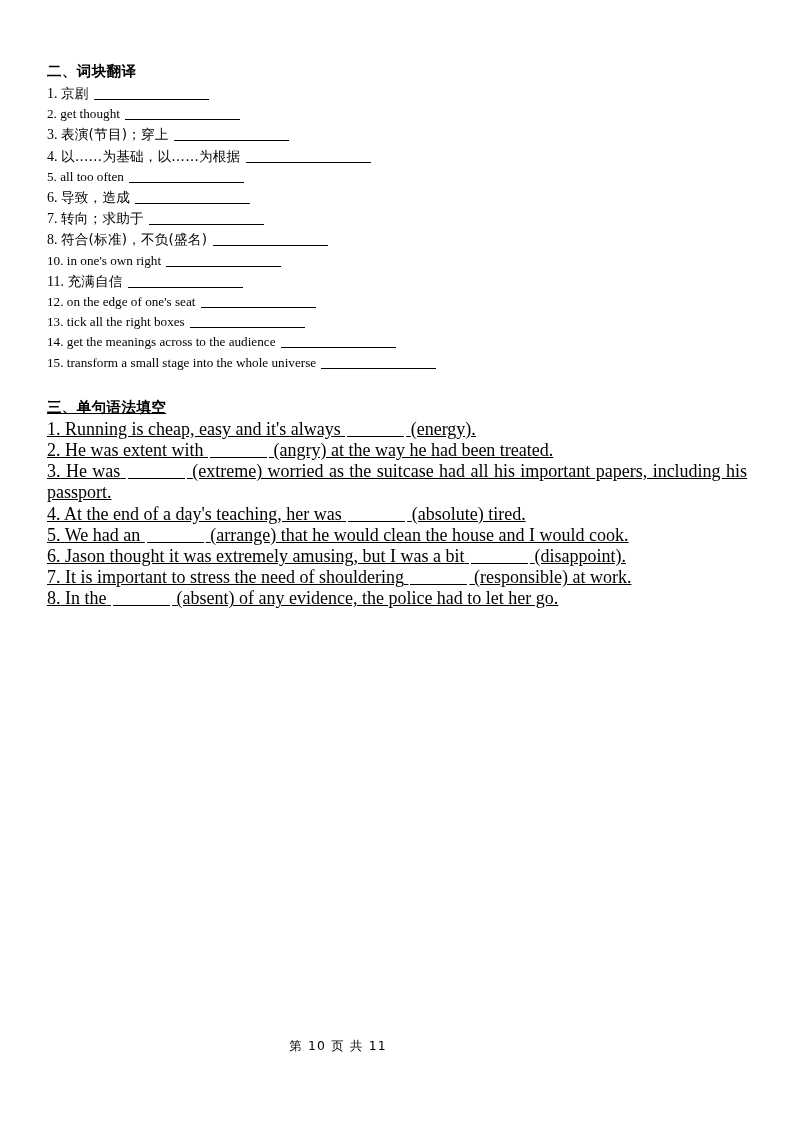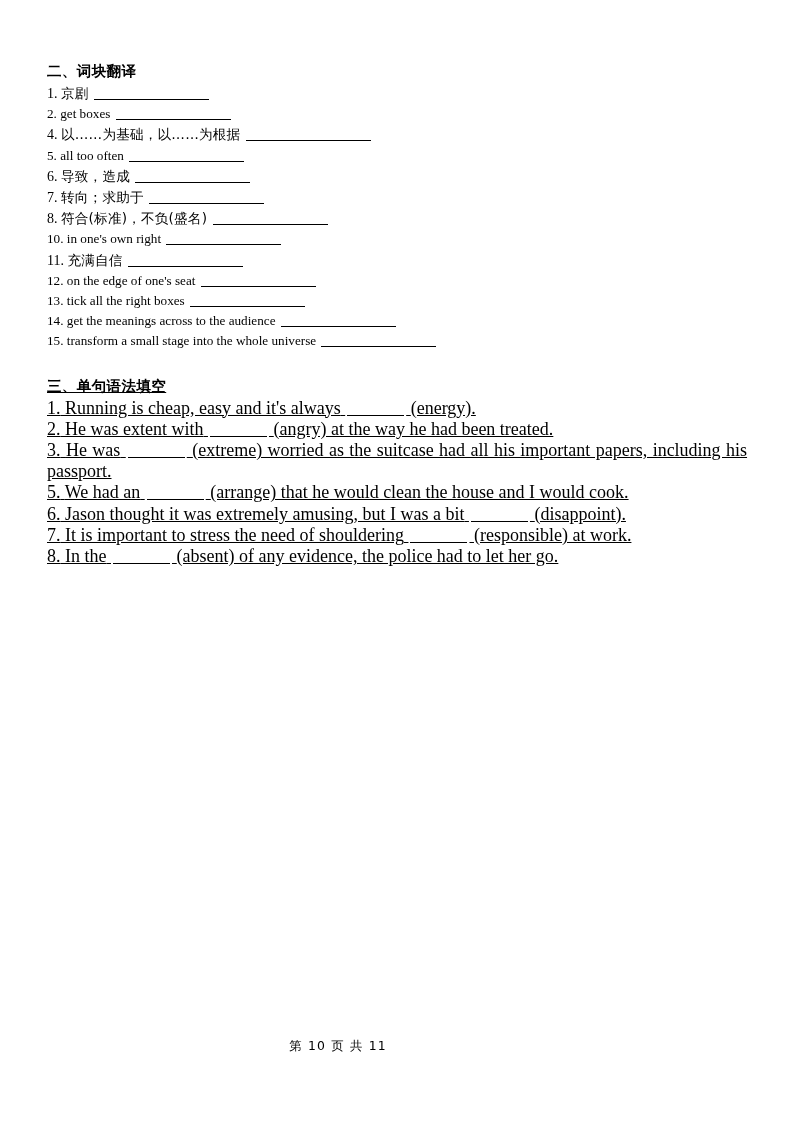--- a/index.html
+++ b/index.html
@@ -105,21 +105,22 @@
 </head>
 <body>
 
 <div class="page">
 
   <div class="sec2">
     <div class="section-heading">二、词块翻译</div>
 
     <div id="sec2-list">
         <div class="qline cjk"><span class="num">1.</span> <span class="txt">京剧</span> <span class="blank w-long"></span></div>
-        <div class="qline"><span class="num">2.</span> <span class="txt">get boxes</span> <span class="blank w-long"></span></div>
+        <div class="qline"><span class="num">2.</span> <span class="txt">get thought</span> <span class="blank w-long"></span></div>
+        <div class="qline cjk"><span class="num">3.</span> <span class="txt">表演(节目)；穿上</span> <span class="blank w-long"></span></div>
         <div class="qline cjk"><span class="num">4.</span> <span class="txt">以……为基础，以……为根据</span> <span class="blank w-xlong"></span></div>
         <div class="qline"><span class="num">5.</span> <span class="txt">all too often</span> <span class="blank w-long"></span></div>
         <div class="qline cjk"><span class="num">6.</span> <span class="txt">导致，造成</span> <span class="blank w-long"></span></div>
         <div class="qline cjk"><span class="num">7.</span> <span class="txt">转向；求助于</span> <span class="blank w-long"></span></div>
         <div class="qline cjk"><span class="num">8.</span> <span class="txt">符合(标准)，不负(盛名)</span> <span class="blank w-long"></span></div>
         <div class="qline"><span class="num">10.</span> <span class="txt">in one's own right</span> <span class="blank w-long"></span></div>
         <div class="qline cjk"><span class="num">11.</span> <span class="txt">充满自信</span> <span class="blank w-long"></span></div>
         <div class="qline"><span class="num">12.</span> <span class="txt">on the edge of one's seat</span> <span class="blank w-long"></span></div>
         <div class="qline"><span class="num">13.</span> <span class="txt">tick all the right boxes</span> <span class="blank w-long"></span></div>
         <div class="qline"><span class="num">14.</span> <span class="txt">get the meanings across to the audience</span> <span class="blank w-long"></span></div>
@@ -127,20 +128,21 @@
       </div>
   </div>
 
   <div class="sec3">
     <div class="section-heading">三、单句语法填空</div>
 
     <div id="sec3-list">
         <div class="sline"><span>1.</span> <span>Running is cheap, easy and it's always</span> <span class="blank w-short"></span> <span>(energy).</span></div>
         <div class="sline"><span>2.</span> <span>He was extent with</span> <span class="blank w-short"></span> <span>(angry) at the way he had been treated.</span></div>
         <div class="sline wrap"><span>3.</span> <span>He was</span> <span class="blank w-short"></span> <span>(extreme) worried as the suitcase had all his important papers, including his passport.</span></div>
+        <div class="sline"><span>4.</span> <span>At the end of a day's teaching, her was</span> <span class="blank w-short"></span> <span>(absolute) tired.</span></div>
         <div class="sline"><span>5.</span> <span>We had an</span> <span class="blank w-short"></span> <span>(arrange) that he would clean the house and I would cook.</span></div>
         <div class="sline"><span>6.</span> <span>Jason thought it was extremely amusing, but I was a bit</span> <span class="blank w-short"></span> <span>(disappoint).</span></div>
         <div class="sline"><span>7.</span> <span>It is important to stress the need of shouldering</span> <span class="blank w-short"></span> <span>(responsible) at work.</span></div>
         <div class="sline"><span>8.</span> <span>In the</span> <span class="blank w-short"></span> <span>(absent) of any evidence, the police had to let her go.</span></div>
       </div>
   </div>
 
   <div class="footer">第 10 页 共 11</div>
 </div>
 

